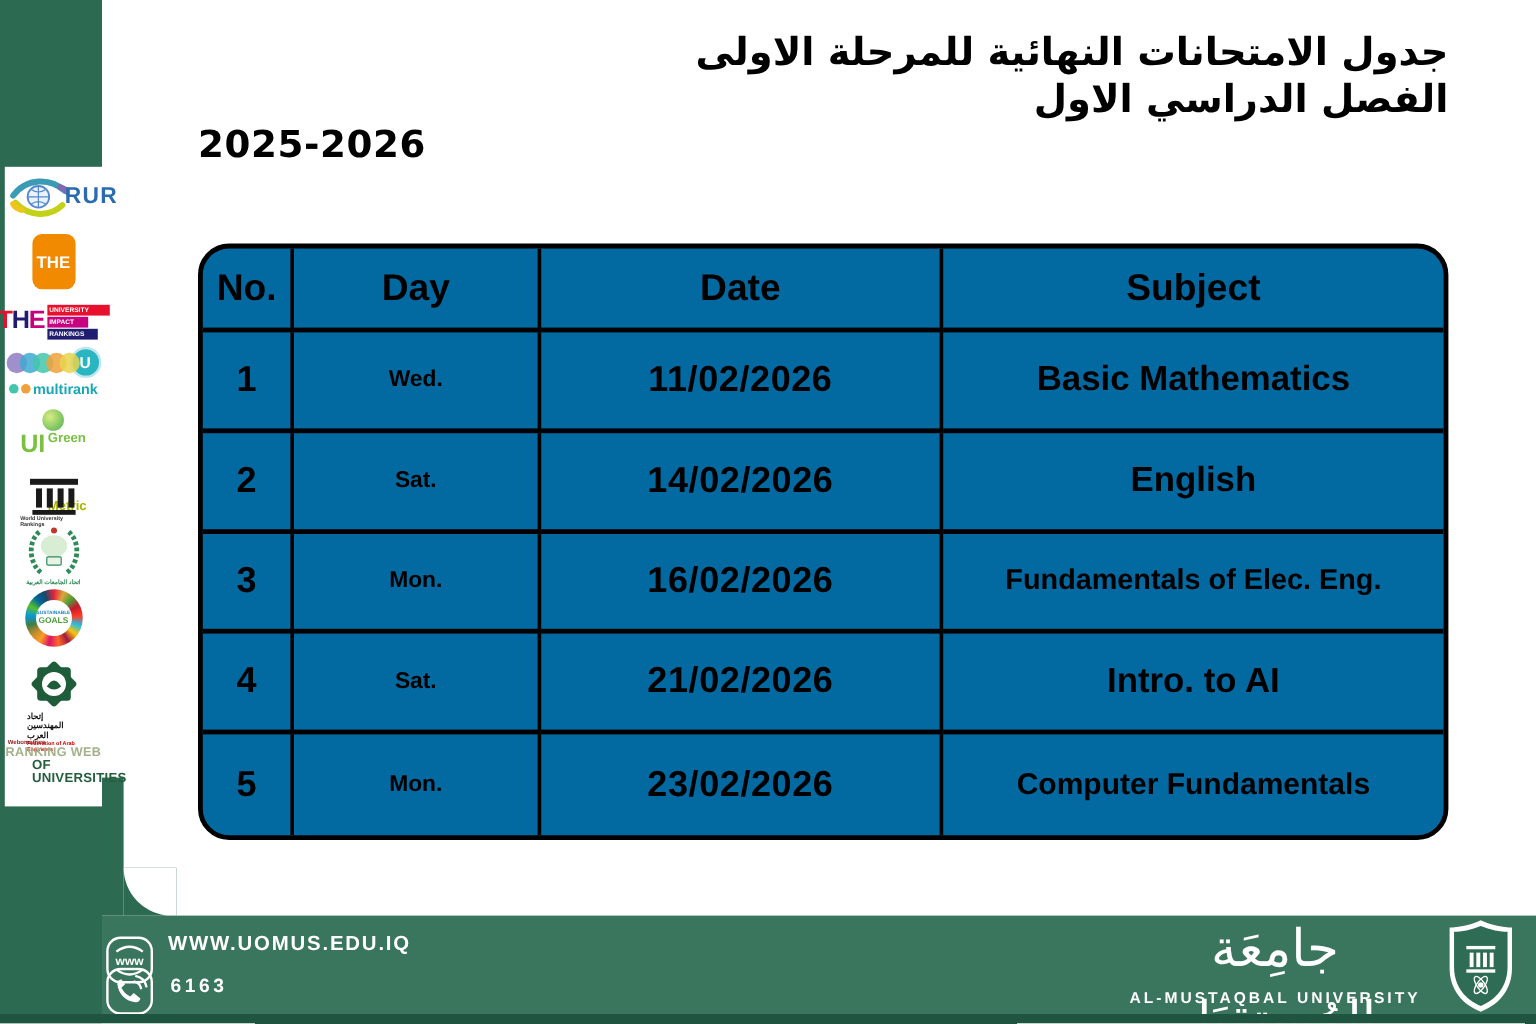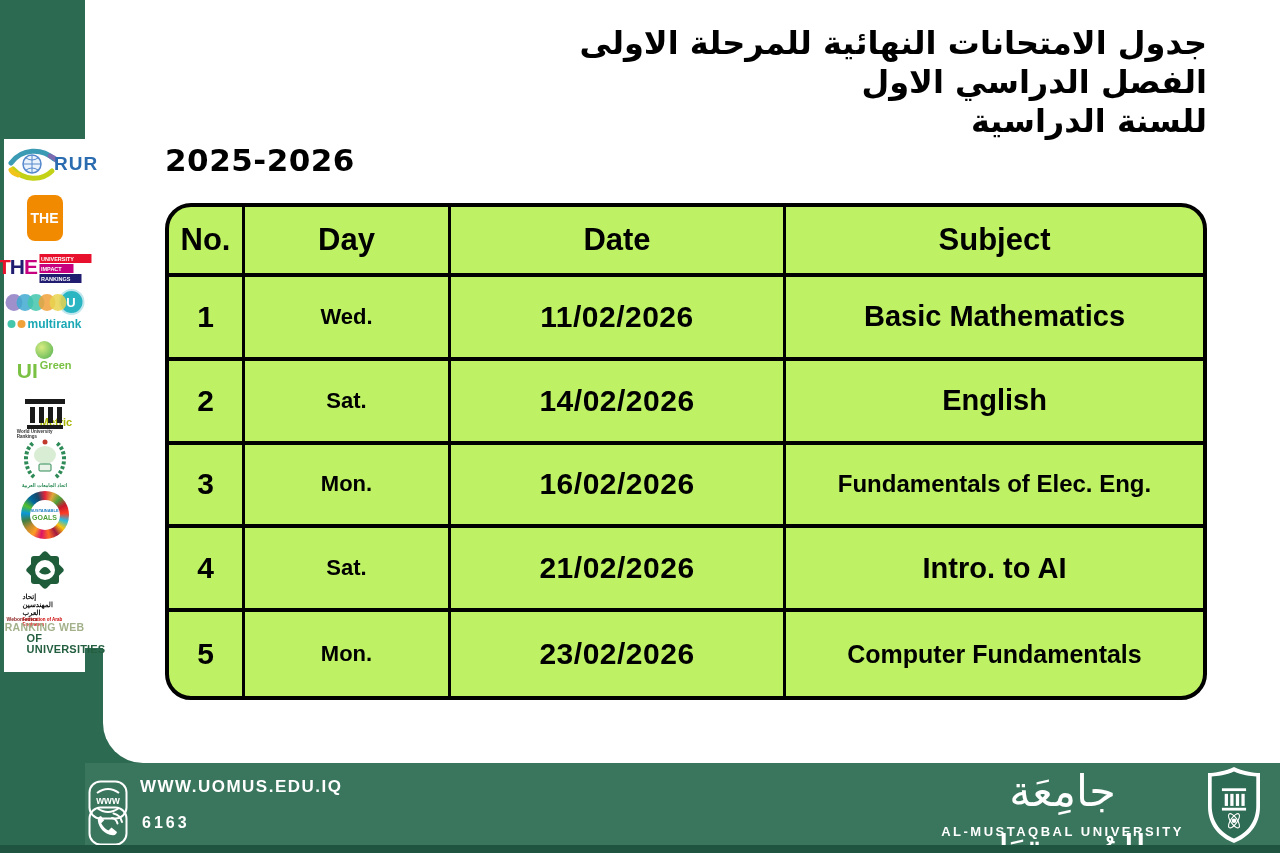--- a/index.html
+++ b/index.html
@@ -70,29 +70,29 @@
   .webo-brand { font-size:5px; font-weight:bold; color:#8b1a1a; align-self:flex-start; margin-left:2px; }
   .webo-l1 { font-size:10.5px; font-weight:bold; color:#a3b18a; line-height:11px; letter-spacing:.3px; }
   .webo-l2 { font-size:11px; font-weight:bold; color:#235e3f; line-height:11px; letter-spacing:.2px;margin-left:43px; }
 
   
   .title { position:absolute; left:165px; top:24px; width:1042px; z-index:1; color:#000; }
   .title .tl { font-weight:bold; font-size:32px; line-height:39px; direction:rtl; font-family:"DejaVu Sans", sans-serif; }
   .title .tl-year { direction:ltr; font-size:31px; letter-spacing:.5px; }
 
   
-  .sched { position:absolute; left:165px; top:203px; width:1042px; height:497px; background:#bef264;
+  .sched { position:absolute; left:165px; top:203px; width:1042px; height:497px; background:#0369a1;
     border:4px solid #000; border-radius:26px; overflow:hidden; z-index:1;
     display:grid; grid-template-columns:76px 206px 335px 1fr; grid-template-rows:70px repeat(5, 1fr); }
   .cell { display:flex; align-items:center; justify-content:center; border-right:3px solid #000; border-bottom:4px solid #000; font-weight:bold; color:#000; }
   .cell.last-col { border-right:none; }
   .cell.last-row { border-bottom:none; }
   .cell.th { font-size:31px; }
   .cell.no { font-size:30px; }
-  .cell.day { font-size:22px; }
+  .cell.day { font-size:19px; }
   .cell.date { font-size:30px; letter-spacing:.5px; }
   .cell.subj { font-size:29px; }
   .cell.subj-sm { font-size:24px; }
   .cell.subj-md { font-size:25px; }
 
   
   .f-item { position:absolute; z-index:4; }
   .f-icon { width:40px; height:40px; }
   .f-web-text { left:140px; top:777px; color:#fff; font-weight:bold; font-size:17px; letter-spacing:1.5px; }
   .f-phone-text { left:142px; top:814px; color:#fff; font-weight:bold; font-size:16px; letter-spacing:3px; }
@@ -213,21 +213,20 @@
     <div class="lg lg-webo">
       <div class="webo-brand">Webometrics</div>
       <div class="webo-l1">RANKING WEB</div>
       <div class="webo-l2">OF UNIVERSITIES</div>
     </div>
   </div>
 
   <div class="title">
     <div class="tl">جدول الامتحانات النهائية للمرحلة الاولى</div>
     <div class="tl">الفصل الدراسي الاول</div>
-    <div class="tl">للسنة الدراسية</div>
     <div class="tl tl-year">2025-2026</div>
   </div>
 
   <div class="sched">
     <div class="cell th">No.</div>
     <div class="cell th">Day</div>
     <div class="cell th">Date</div>
     <div class="cell th last-col">Subject</div>
 
     <div class="cell no">1</div>

